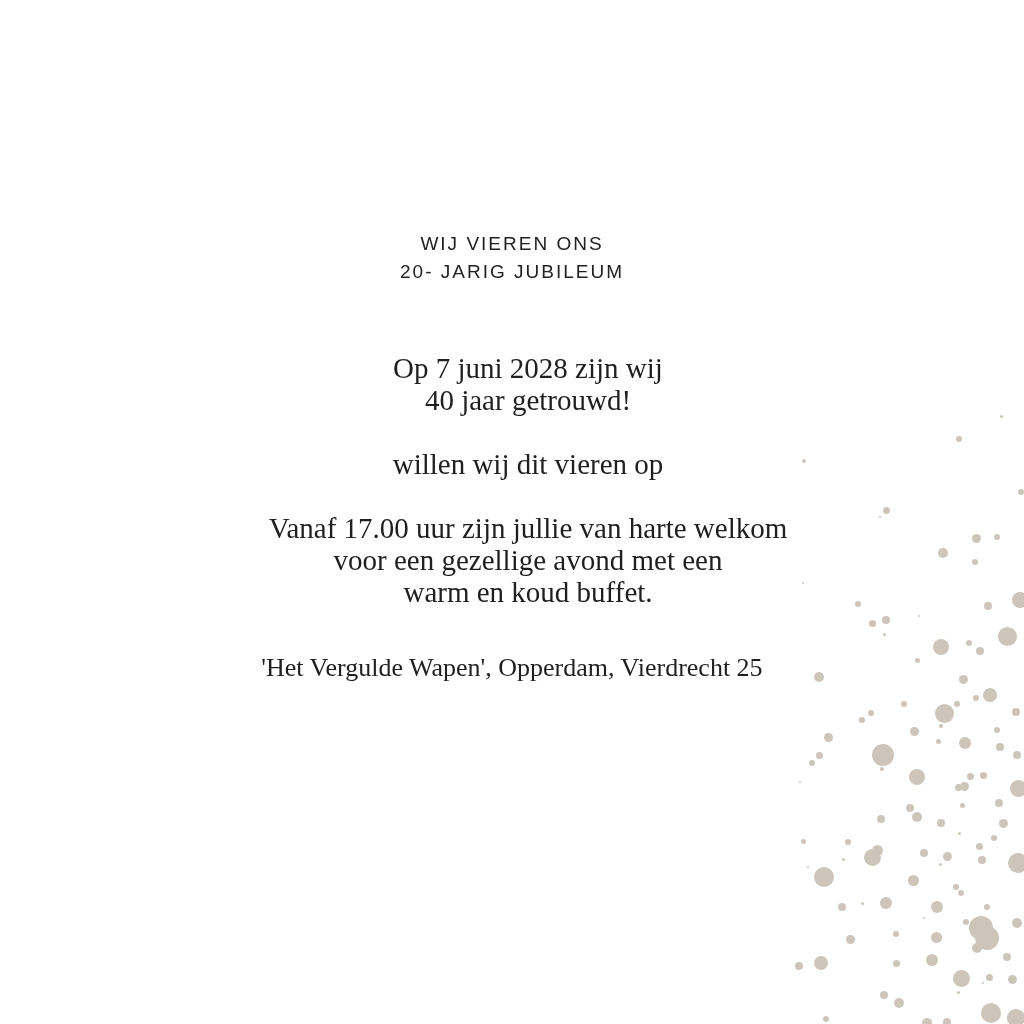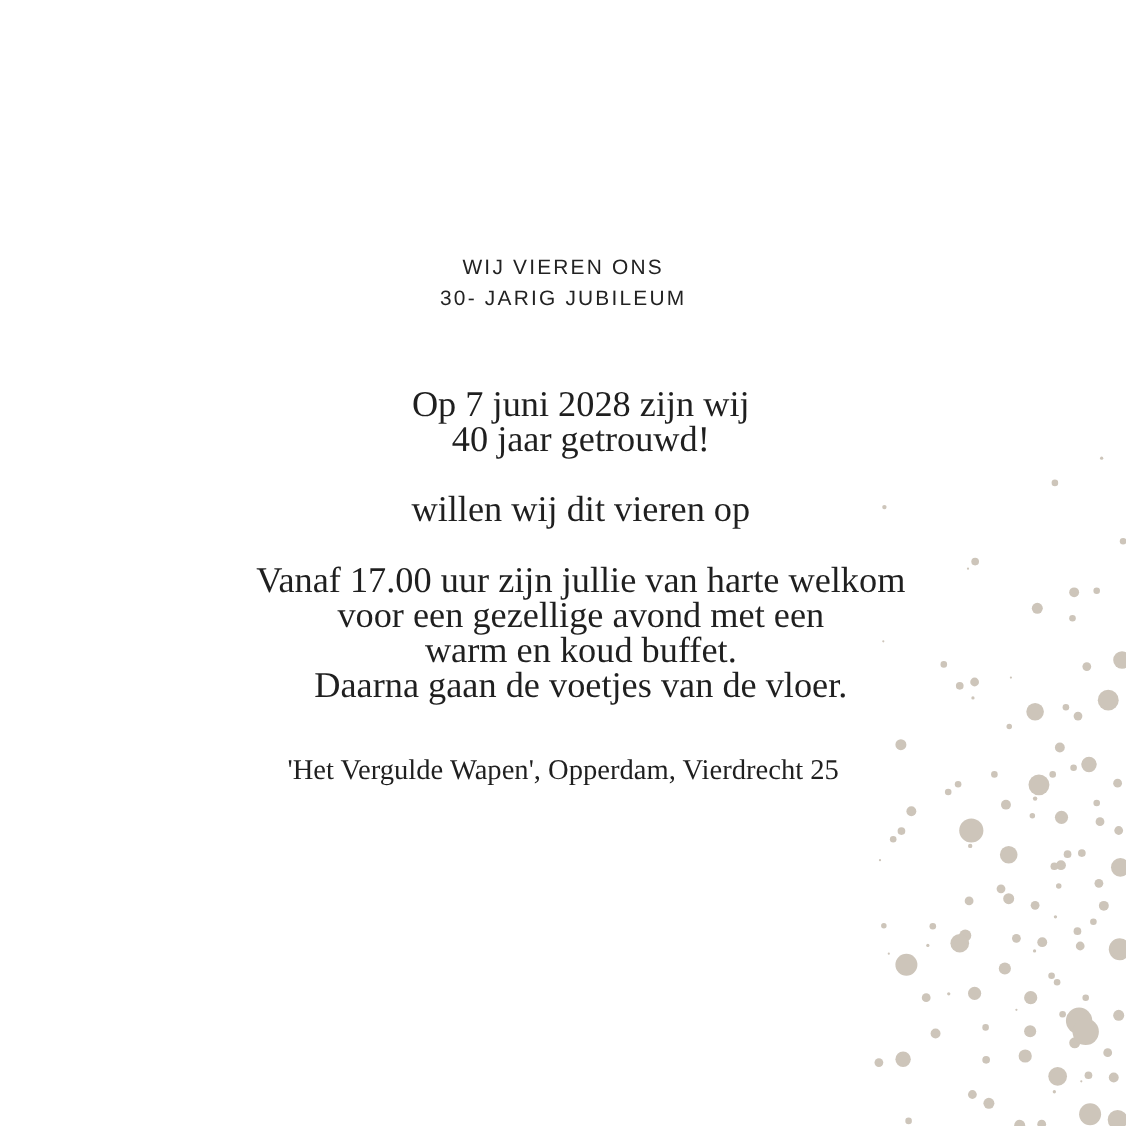--- a/index.html
+++ b/index.html
@@ -40,21 +40,21 @@
     font-family: "Liberation Sans", sans-serif;
     font-weight: 300;
     font-size: 19px;
     letter-spacing: 2px;
     line-height: 28px;
     color: #222222;
   }
   .para {
     font-family: "Liberation Serif", serif;
     font-weight: 300;
-    font-size: 33px;
+    font-size: 29px;
     line-height: 32px;
     color: #1f1f1f;
     margin-left: 32px;
   }
   .para-1 { margin-top: 66px; }
   .para-2 { margin-top: 32px; }
   .para-3 { margin-top: 32px; }
   .location {
     margin-top: 45px;
     font-family: "Liberation Serif", serif;
@@ -176,35 +176,34 @@
       <div class="dot" style="left: 943px; top: 1018px; width: 8px; height: 8px; background: rgb(205, 197, 186);"></div>
       <div class="dot" style="left: 823px; top: 1016px; width: 6px; height: 6px; background: rgb(205, 197, 186);"></div>
       <div class="dot" style="left: 880px; top: 991px; width: 8px; height: 8px; background: rgb(205, 197, 186);"></div>
       <div class="dot" style="left: 894px; top: 998px; width: 10px; height: 10px; background: rgb(205, 197, 186);"></div>
     </div>
 
   <div class="content" style="color: rgb(31, 31, 31);">
 
     <div class="heading">
       <div>WIJ VIEREN ONS</div>
-      <div>30- JARIG JUBILEUM</div>
+      <div>20- JARIG JUBILEUM</div>
     </div>
 
     <div class="para para-1">
       <div>Op 7 juni 2028 zijn wij</div>
       <div>40 jaar getrouwd!</div>
     </div>
 
     <div class="para para-2">
       <div>willen wij dit vieren op</div>
     </div>
 
     <div class="para para-3">
       <div>Vanaf 17.00 uur zijn jullie van harte welkom</div>
       <div>voor een gezellige avond met een</div>
       <div>warm en koud buffet.</div>
-      <div>Daarna gaan de voetjes van de vloer.</div>
     </div>
 
     <div class="location">'Het Vergulde Wapen', Opperdam, Vierdrecht 25</div>
 
   </div>
 </div>
 
 </body></html>

